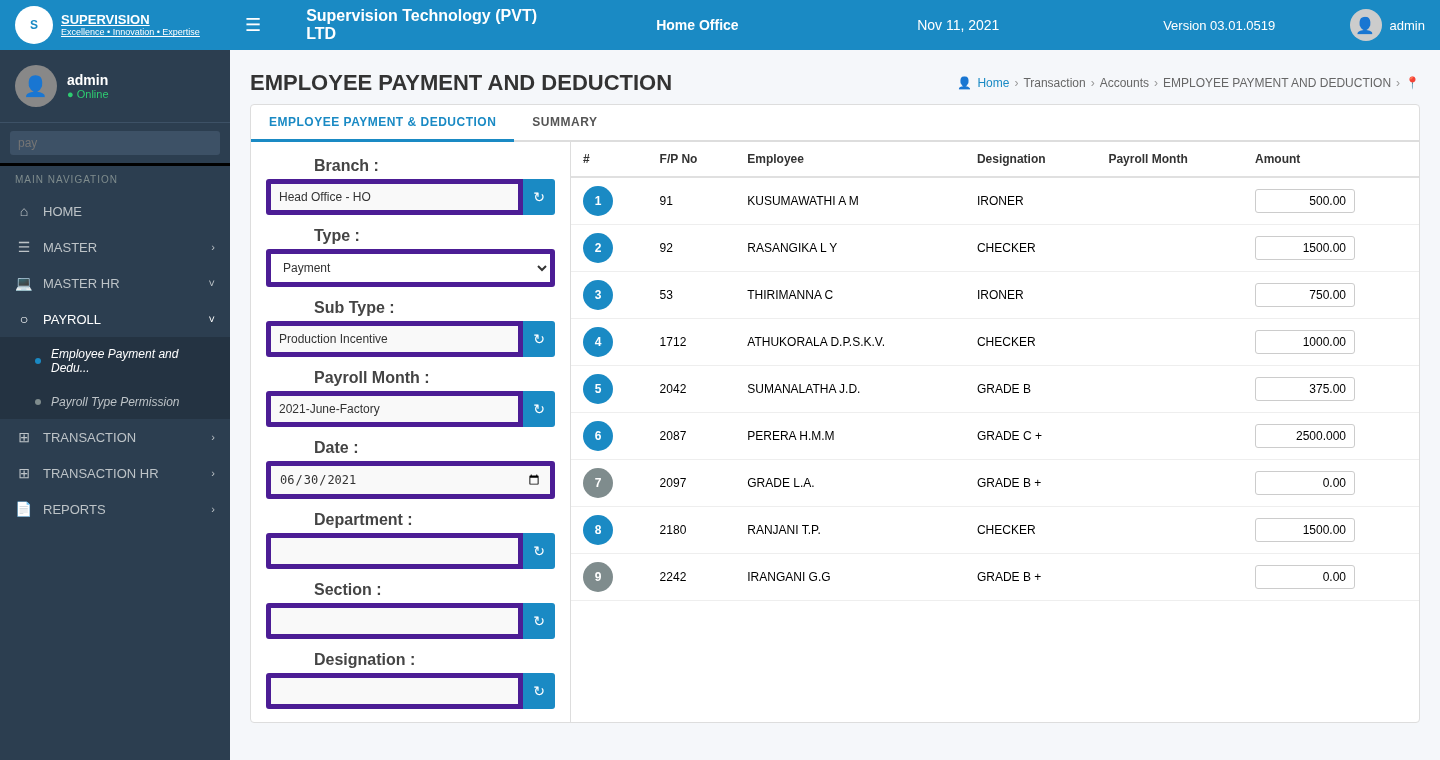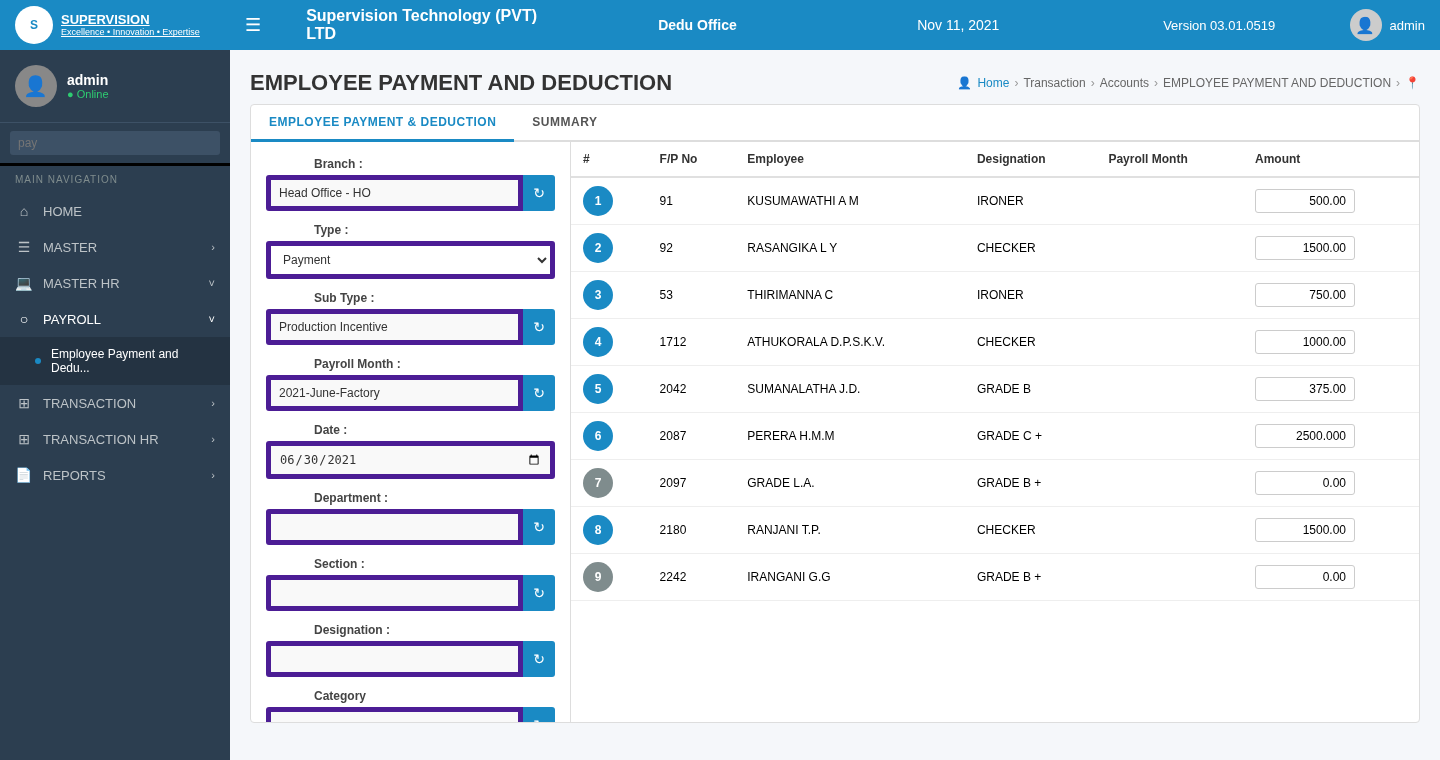--- a/index.html
+++ b/index.html
@@ -64,21 +64,21 @@
     .sidebar-section-title {
       padding: 8px 15px; font-size: 10px; color: #7f8c8d; letter-spacing: 1px; text-transform: uppercase;
     }
     .sidebar-item {
       display: flex; align-items: center; padding: 10px 15px; cursor: pointer;
       color: #bdc3c7; font-size: 13px; gap: 10px;
     }
     .sidebar-item .item-icon { font-size: 14px; width: 18px; text-align: center; }
     .sidebar-item .chevron { margin-left: auto; font-size: 11px; }
     .sidebar-sub { background: #243342; }
-    .sidebar-sub .sidebar-item { padding-left: 35px; font-size: 12px; }
+    .sidebar-sub .sidebar-item { padding-left: 35px; font-size: 12px; font-style: italic; }
     .sidebar-sub .sidebar-item.active-sub { color: #fff; }
     .sub-dot { width: 6px; height: 6px; border-radius: 50%; background: #1a8ac4; flex-shrink: 0; }
 
     
     .content { flex: 1; overflow-y: auto; padding: 20px; background: #f5f7fa; }
 
     
     .breadcrumb-bar {
       display: flex; justify-content: space-between; align-items: center; margin-bottom: 8px;
     }
@@ -105,21 +105,21 @@
     
     .two-col { display: flex; gap: 0; height: calc(100vh - 180px); }
     .left-panel {
       width: 320px; flex-shrink: 0; border-right: 1px solid #ddd;
       overflow-y: auto; padding: 15px;
     }
     .right-panel { flex: 1; overflow: auto; padding: 0; }
 
     
     .form-group { margin-bottom: 12px; }
-    .form-label { font-size: 12px; font-weight: bold; color: #444; margin-bottom: 4px; display: block; padding-left: 48px; }
+    .form-label { font-size: 16px; font-weight: bold; color: #444; margin-bottom: 4px; display: block; padding-left: 48px; }
     .form-control {
       width: 100%; padding: 6px 8px; border: 5px solid #4c1d95; border-radius: 3px;
       font-size: 12px; background: #f9f9f9; color: #333;
     }
     select.form-control { background: #fff; }
     .input-group { display: flex; gap: 0; }
     .input-group .form-control { flex: 1; border-radius: 3px 0 0 3px; }
     .input-group .btn-refresh {
       background: #1a8ac4; border: none; color: #fff; padding: 6px 10px;
       border-radius: 0 3px 3px 0; cursor: pointer; font-size: 14px;
@@ -164,21 +164,21 @@
 <div class="top-navbar">
   <div class="logo">
     <div class="logo-circle">S</div>
     <div class="logo-text">
       SUPERVISION
       <span>Excellence • Innovation • Expertise</span>
     </div>
   </div>
   <span class="hamburger">☰</span>
   <span class="nav-company">Supervision Technology (PVT) LTD</span>
-  <span class="nav-center">Dedu Office</span>
+  <span class="nav-center">Home Office</span>
   <span class="nav-date">Nov 11, 2021</span>
   <span class="nav-version">Version 03.01.0519</span>
   <div class="nav-user">
     <div class="nav-avatar">👤</div>
     <span>admin</span>
   </div>
 </div>
 
 <div class="main-layout">
 
@@ -211,20 +211,24 @@
     </div>
     <div class="sidebar-item" style="color:#fff;">
       <span class="item-icon">○</span>
       <span>PAYROLL</span>
       <span class="chevron">˅</span>
     </div>
     <div class="sidebar-sub">
       <div class="sidebar-item active-sub" style="color:#fff;">
         <span class="sub-dot"></span>
         <span>Employee Payment and Dedu...</span>
+      </div>
+      <div class="sidebar-item">
+        <span class="sub-dot" style="background:#7f8c8d;"></span>
+        <span>Payroll Type Permission</span>
       </div>
     </div>
     <div class="sidebar-item">
       <span class="item-icon">⊞</span>
       <span>TRANSACTION</span>
       <span class="chevron">›</span>
     </div>
     <div class="sidebar-item">
       <span class="item-icon">⊞</span>
       <span>TRANSACTION HR</span>

